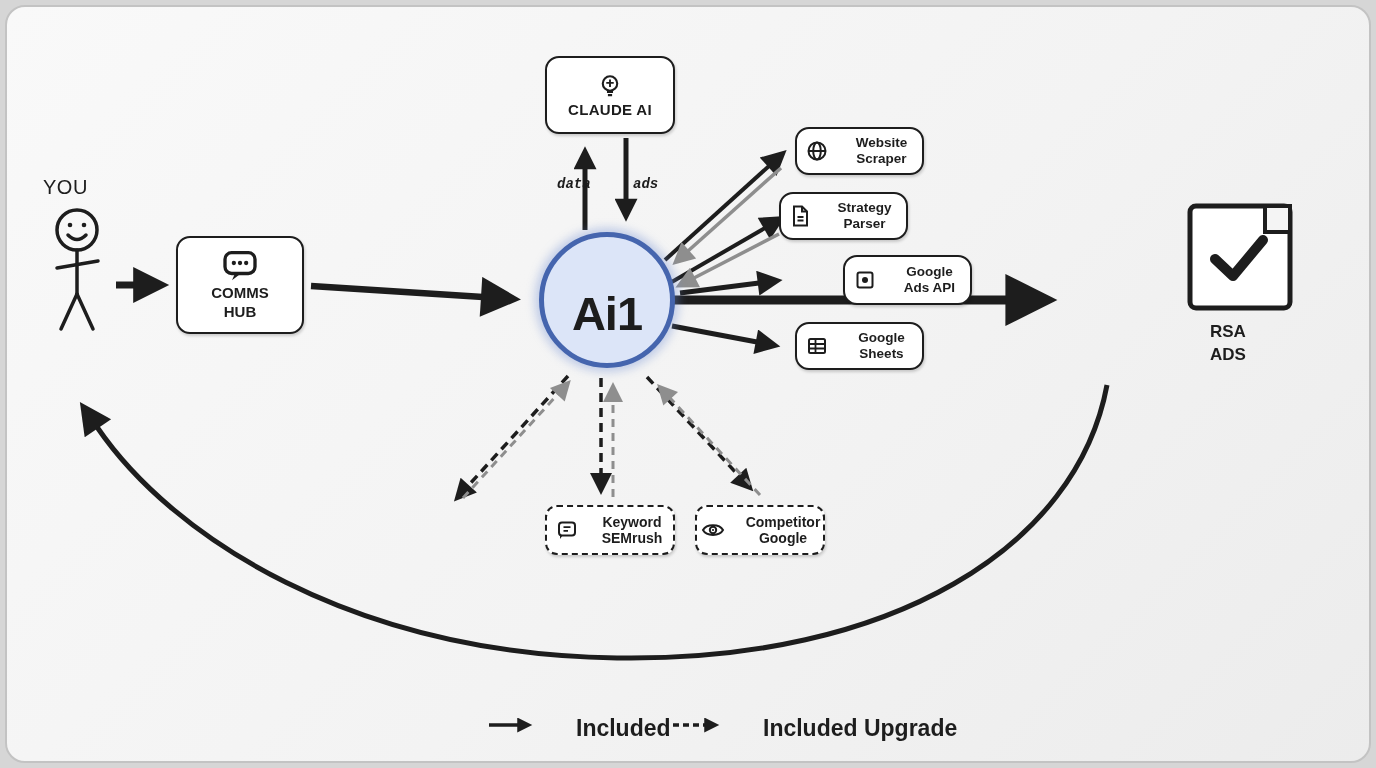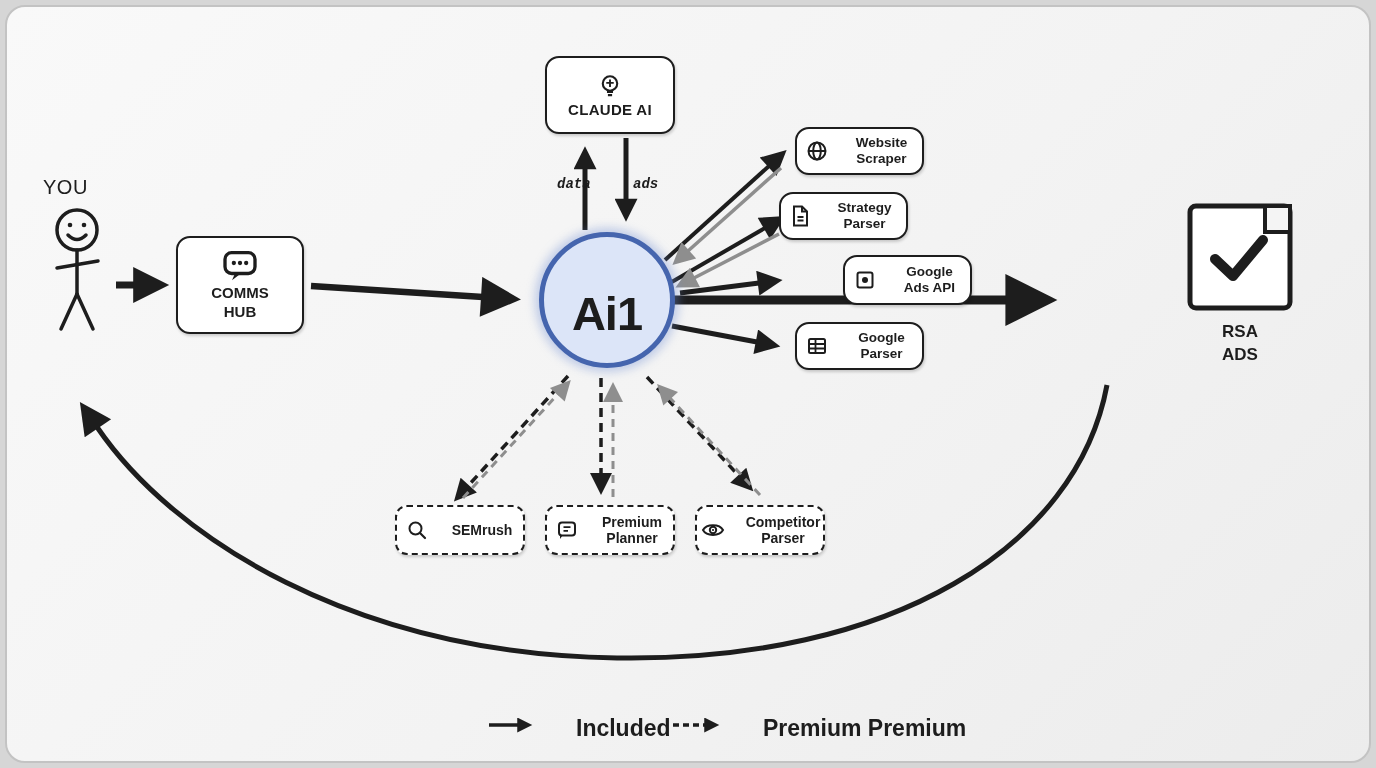--- a/index.html
+++ b/index.html
@@ -30,21 +30,21 @@
   #you-label{font-size:20px;font-weight:normal;letter-spacing:.5px;}
   #comms-box .lbl{font-size:15px;line-height:19px;text-align:center;width:84px;}
   #claude-box .lbl{font-size:15px;letter-spacing:.3px;}
   #hub-circle{
     border-radius:50%;border:5px solid #4565ae;background:#dce5f8;
     box-shadow:0 0 10px 4px rgba(110,140,210,.40);
     display:flex;align-items:center;justify-content:center;box-sizing:border-box;
   }
   #hub-circle .lbl{font-size:47px;letter-spacing:-1px;margin-top:26px;}
   .edge-label{font-size:14px;font-weight:bold;font-style:italic;font-family:Liberation Mono, monospace;}
-  #rsa-label{font-size:17px;line-height:23px;text-align:center;font-weight:bold;}
+  #rsa-label{font-size:17px;line-height:23px;text-align:left;font-weight:bold;}
   .legend-label{font-size:23px;font-weight:bold;margin-left:28px;}
   .icon{flex:0 0 auto;}
 </style>
 </head>
 <body>
 
 <div id="canvas">
 
   <svg id="wires" viewBox="0 0 1366 758">
     <defs>
@@ -182,47 +182,40 @@
       <circle cx="12" cy="12" r="3" fill="#1d1d1d"></circle>
     </svg>
     <div class="lbl">Google Ads API</div>
   </div>
 
   <div class="abs node svc" style="left:788px;top:315px;width:129px;height:48px;">
     <svg class="icon" width="24" height="24" viewBox="0 0 24 24">
       <rect x="4" y="5" width="16" height="14" rx="1.5" fill="none" stroke="#1d1d1d" stroke-width="2"></rect>
       <path d="M4,10 H20 M4,14.5 H20 M10.5,5 V19" stroke="#1d1d1d" stroke-width="1.8"></path>
     </svg>
-    <div class="lbl">Google Parser</div>
-  </div>
-
-  <div class="abs node dashed svc prem" style="left:388px;top:498px;width:130px;height:50px;">
-    <svg class="icon" width="24" height="24" viewBox="0 0 24 24">
-      <circle cx="10.5" cy="10.5" r="6" fill="none" stroke="#1d1d1d" stroke-width="2"></circle>
-      <path d="M15,15 L20,20" stroke="#1d1d1d" stroke-width="2.2" stroke-linecap="round"></path>
-    </svg>
-    <div class="lbl">SEMrush</div>
-  </div>
+    <div class="lbl">Google Sheets</div>
+  </div>
+
 
   <div class="abs node dashed svc prem" style="left:538px;top:498px;width:130px;height:50px;">
     <svg class="icon" width="24" height="24" viewBox="0 0 24 24">
       <rect x="4" y="4.5" width="16" height="13" rx="3" fill="none" stroke="#1d1d1d" stroke-width="2"></rect>
       <path d="M8.5,9.2 H15.5 M8.5,12.8 H13" stroke="#1d1d1d" stroke-width="1.8"></path>
       <path d="M7.5,17.5 L5,21 L5,17.5 z" fill="#1d1d1d"></path>
     </svg>
-    <div class="lbl">Premium Planner</div>
+    <div class="lbl">Keyword SEMrush</div>
   </div>
 
   <div class="abs node dashed svc prem" style="left:688px;top:498px;width:130px;height:50px;">
     <svg class="icon" width="26" height="24" viewBox="0 0 26 24">
       <path d="M3,12 C6.5,5.5 19.5,5.5 23,12 C19.5,18.5 6.5,18.5 3,12 z" fill="none" stroke="#1d1d1d" stroke-width="2"></path>
       <circle cx="13" cy="12" r="3.2" fill="none" stroke="#1d1d1d" stroke-width="2"></circle>
       <circle cx="13" cy="12" r="1.1" fill="#1d1d1d"></circle>
     </svg>
-    <div class="lbl">Competitor Parser</div>
+    <div class="lbl">Competitor Google</div>
   </div>
 
   <div id="rsa-label" class="abs" style="left:1203px;top:313px;width:60px;">RSA ADS</div>
 
   <div class="abs legend-label" style="left:541px;top:708px;">Included</div>
-  <div class="abs legend-label" style="left:728px;top:708px;">Premium Premium</div>
+  <div class="abs legend-label" style="left:728px;top:708px;">Included Upgrade</div>
 
 </div>
 
 </body></html>

